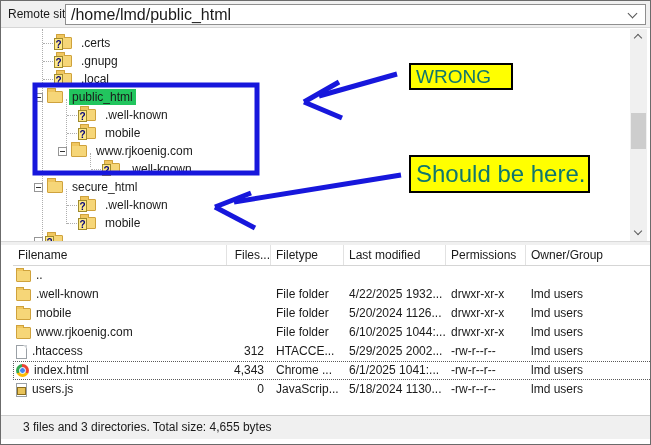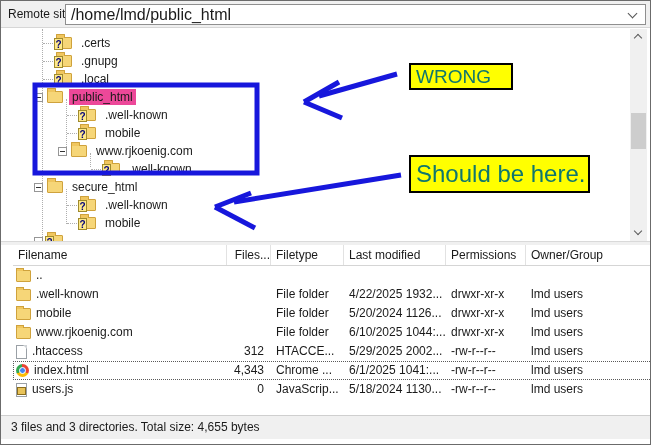--- a/index.html
+++ b/index.html
@@ -45,21 +45,21 @@
     background:#f0c65e; border:1px solid #cfa23c; border-bottom:none;
     border-radius:1px 1px 0 0;
   }
   .qb {
     position:absolute; left:-3px; top:0px; width:9px; height:12px;
     background:#ffe98a; border:1px solid #a08b2d;
     font-size:10px; font-weight:bold; color:#00007a; line-height:11px; text-align:center;
   }
   .qb::before { content:"?"; }
   .tlabel { padding:1px 3px; }
-  .tlabel.sel { background:#ec4899; }
+  .tlabel.sel { background:#22c55e; }
   .vline { position:absolute; width:1px; border-left:1px dotted #aeaeae; }
 
   
   .vscroll { position:absolute; right:3px; top:28px; width:17px; height:212px; background:#f0f0f0; }
   .vscroll .arr { position:absolute; left:0; width:17px; height:16px; }
   .vscroll .arr span {
     position:absolute; left:5px; width:6px; height:6px;
     border-right:1.5px solid #5a5a5a; border-bottom:1.5px solid #5a5a5a;
   }
   .vscroll .up { top:0; }
@@ -99,21 +99,21 @@
   .if-file::before { content:""; position:absolute; right:-1px; top:-1px; border-style:solid; border-width:0 4px 4px 0; border-color:transparent #d0d3d6 transparent transparent; }
   .if-chrome { position:relative; width:13px; height:13px; border-radius:50%; flex:0 0 auto;
     background:conic-gradient(#ea4335 0 120deg, #fbbc05 120deg 240deg, #34a853 240deg 360deg); }
   .if-chrome::after { content:""; position:absolute; left:3px; top:3px; width:7px; height:7px; border-radius:50%; background:#4285f4; border:1.5px solid #fff; box-sizing:border-box; }
   .if-js { position:relative; width:11px; height:14px; background:#fff; border:1px solid #9aa0a6; flex:0 0 auto; }
   .if-js::after { content:""; position:absolute; left:0px; bottom:1px; width:7px; height:6px; background:#e8c35a; border:1px solid #8a6d1f; }
 
   
   .statusbar {
     position:absolute; left:0; top:414px; width:100%; height:24px;
-    background:#f0f0f0; border-top:1px solid #cfcfcf; font-size:12px; padding:4px 0 0 10px;
+    background:#f0f0f0; border-top:1px solid #cfcfcf; font-size:12px; padding:4px 0 0 22px;
   }
 </style>
 </head>
 <body>
 
 <div id="app">
 
   <div class="topbar">
     <span class="lbl">Remote site:</span>
     <div class="combo">

